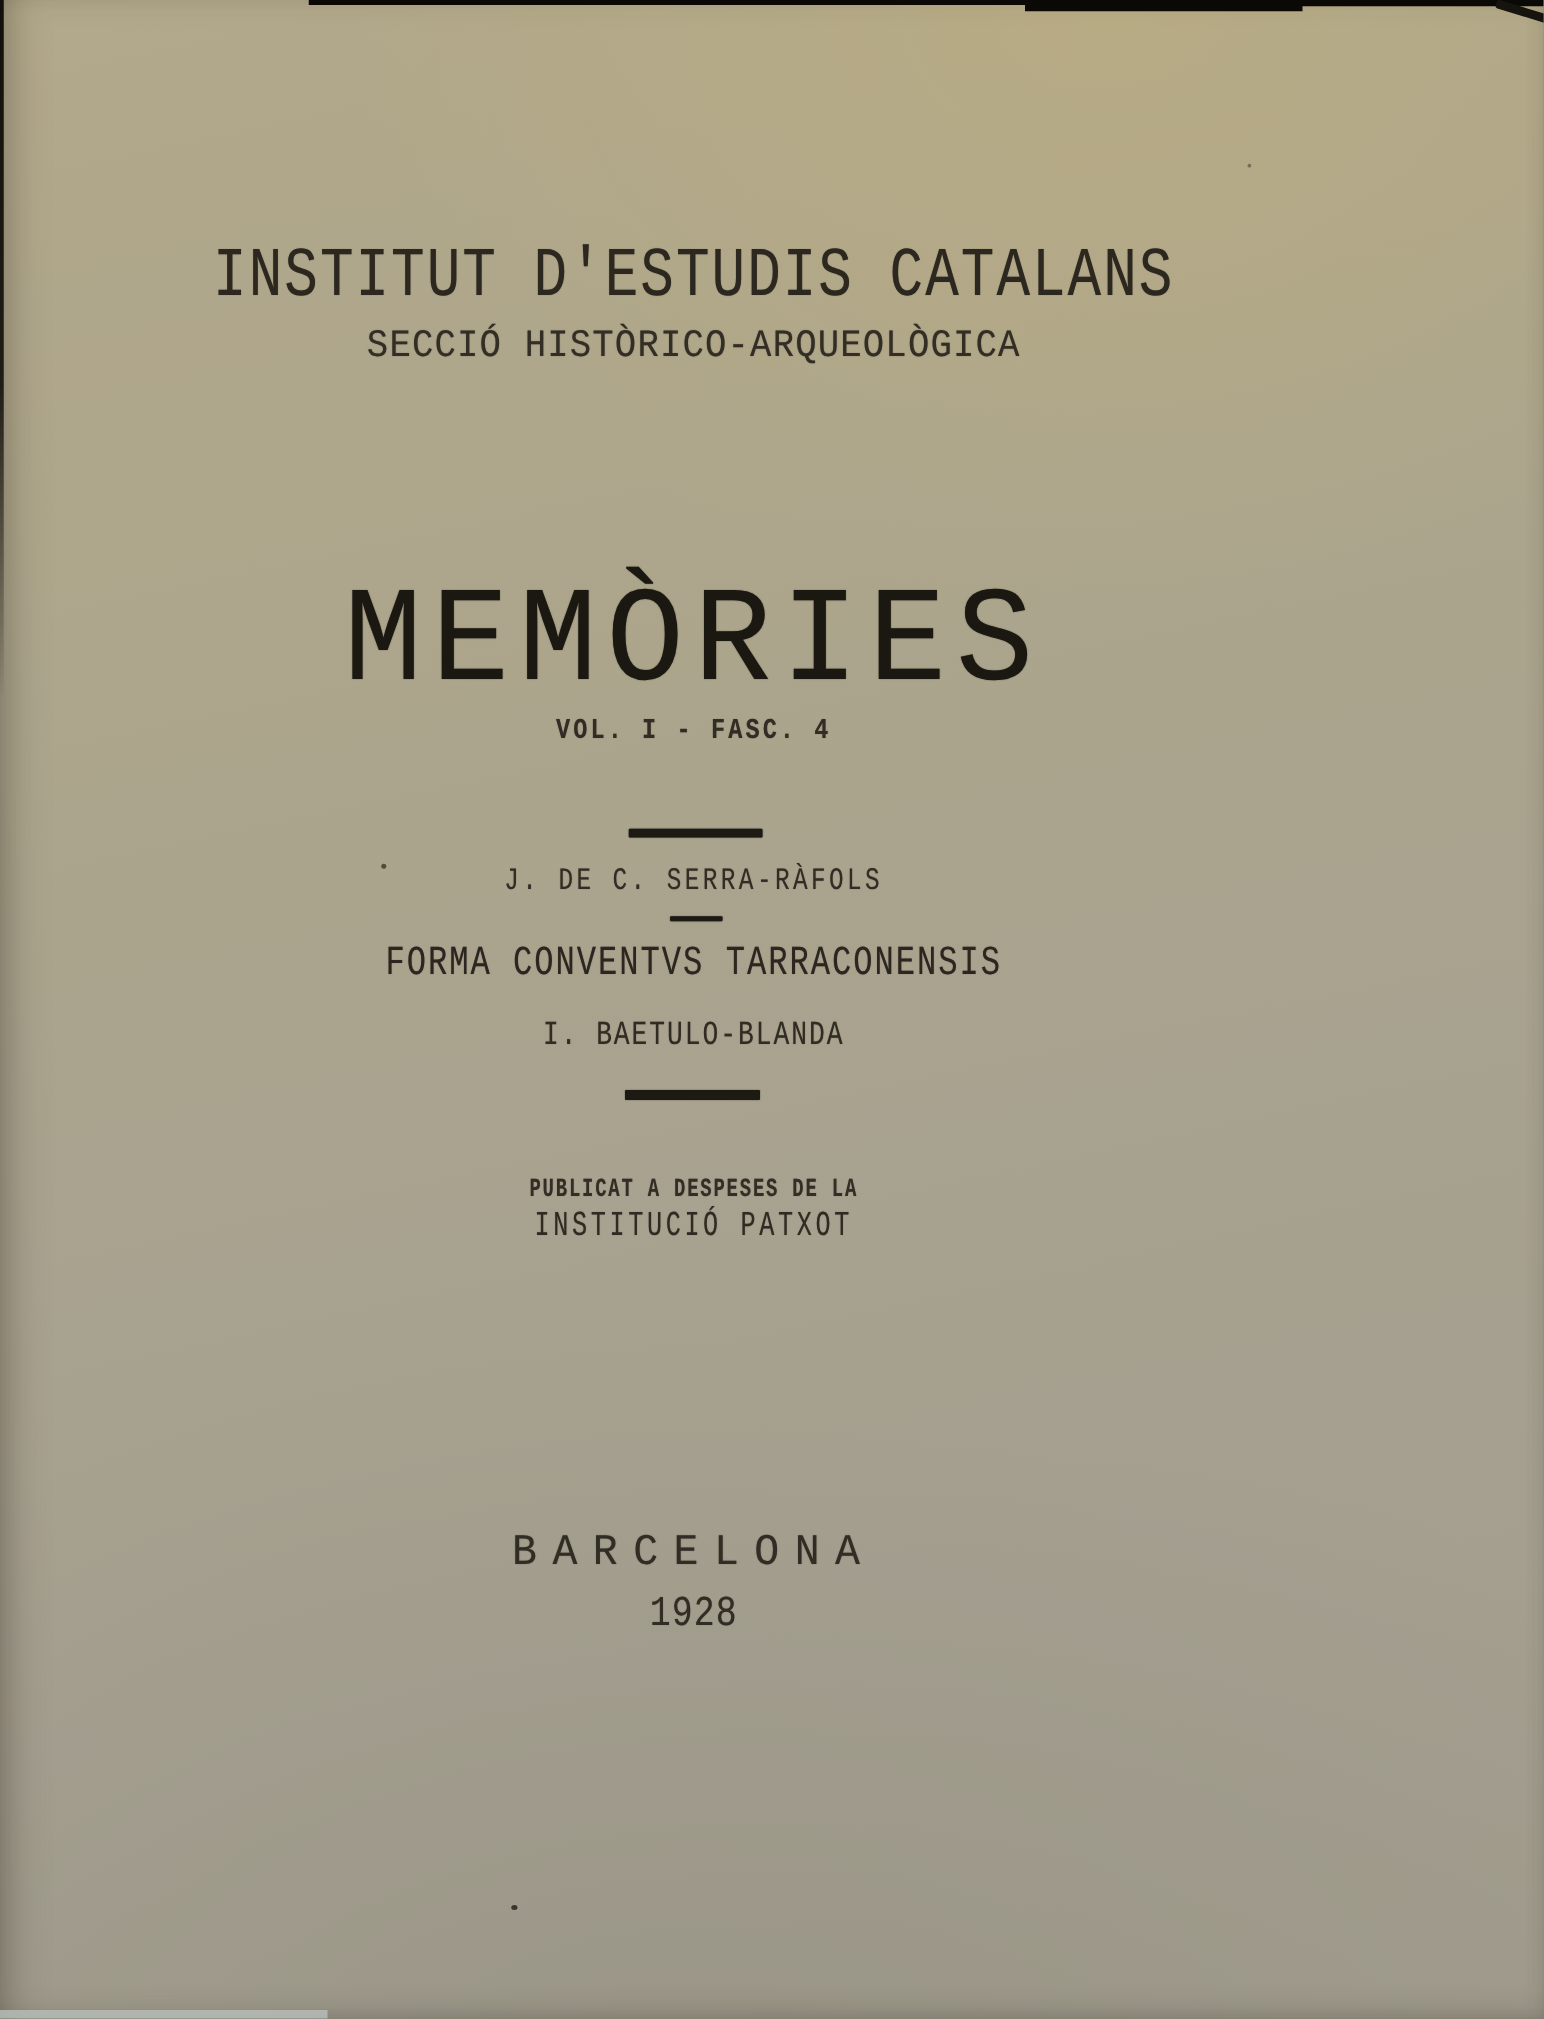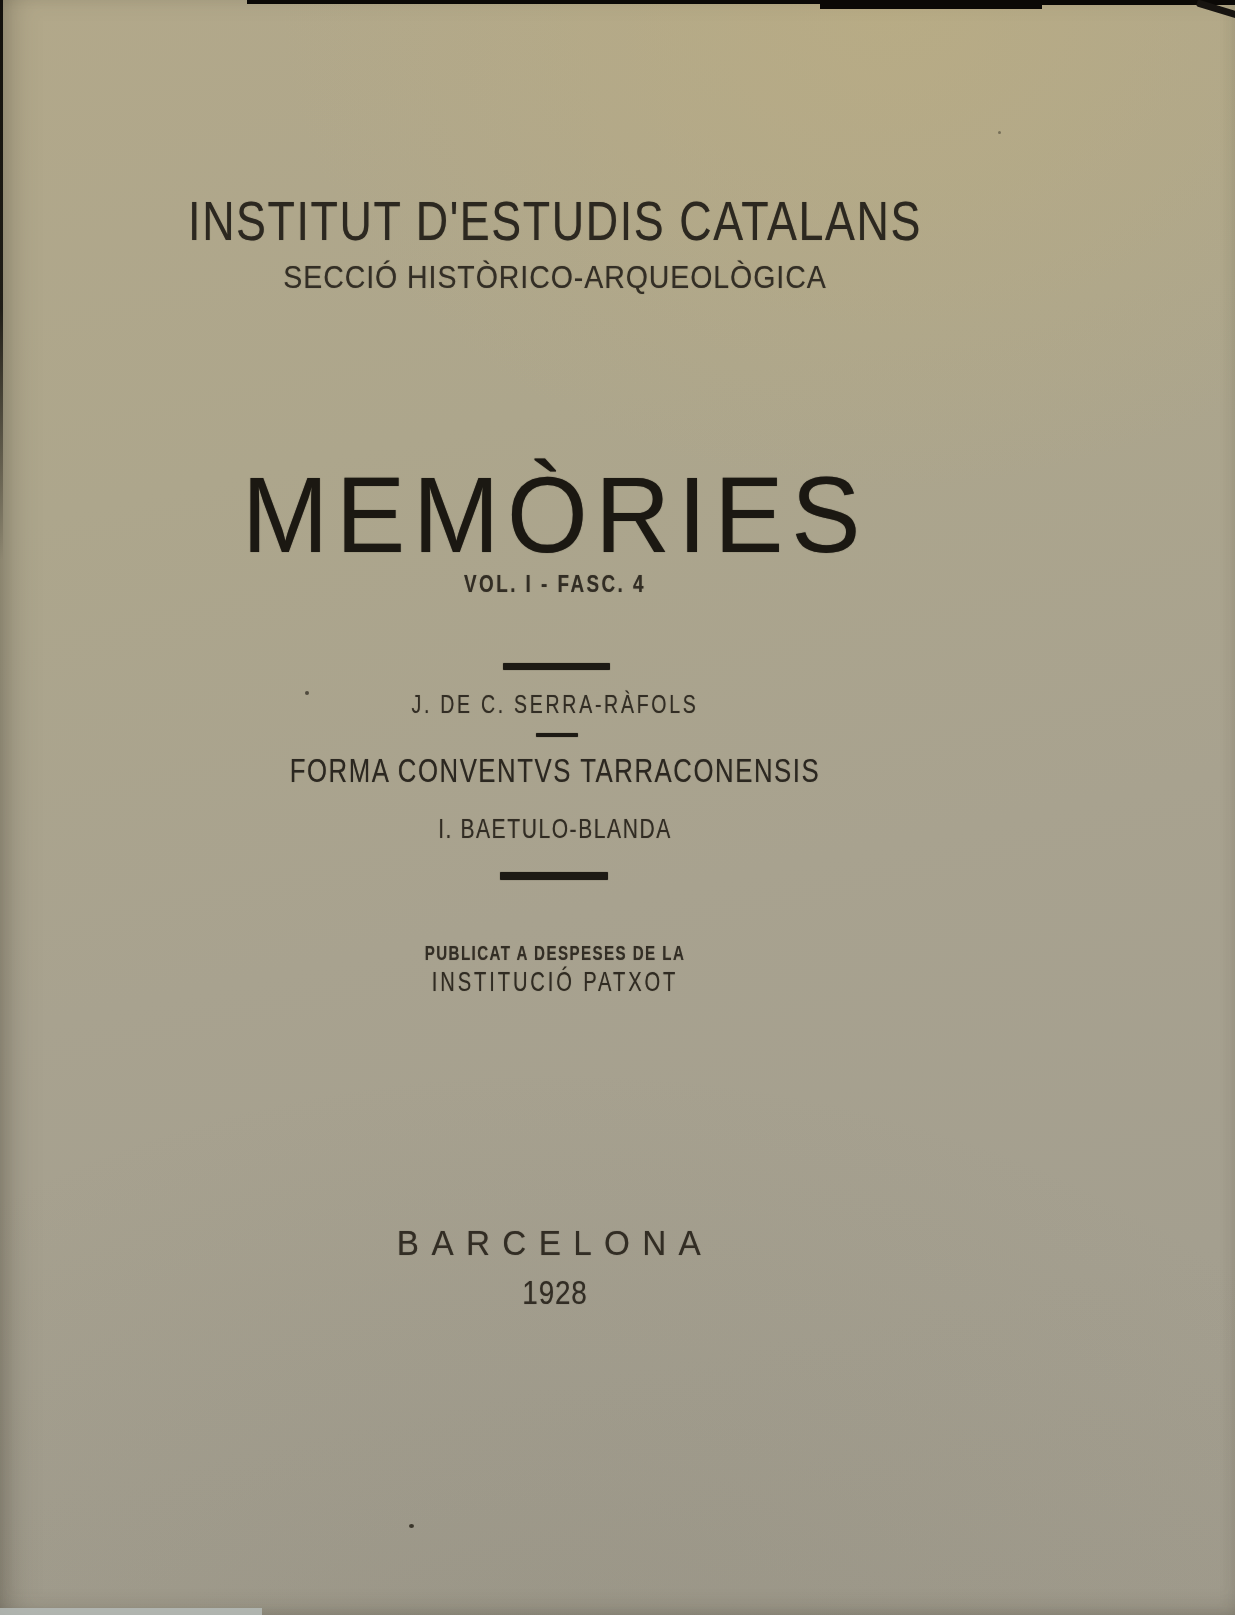--- a/index.html
+++ b/index.html
@@ -5,21 +5,21 @@
   html, body {
     margin: 0;
     padding: 0;
     background: #8f8a7c;
   }
   .scan {
     position: relative;
     width: 1235px;
     height: 1615px;
     overflow: hidden;
-    font-family: Liberation Sans, sans-serif;
+    font-family: Liberation Mono, monospace;
     background:
       radial-gradient(90% 55% at 72% 0%, rgba(189,174,129,0.60) 0%, rgba(189,174,129,0) 55%),
       radial-gradient(130% 70% at 45% 108%, rgba(118,116,106,0.20) 0%, rgba(118,116,106,0) 60%),
       linear-gradient(168deg, #b2a88a 0%, #ada68c 28%, #a8a28f 55%, #a49f8f 80%, #a19c8d 100%);
     box-shadow:
       inset 22px 0 34px -20px rgba(66,60,48,0.50),
       inset -6px 0 18px -10px rgba(66,60,48,0.25),
       inset 0 -14px 26px -16px rgba(84,80,70,0.35);
   }
   .line {

